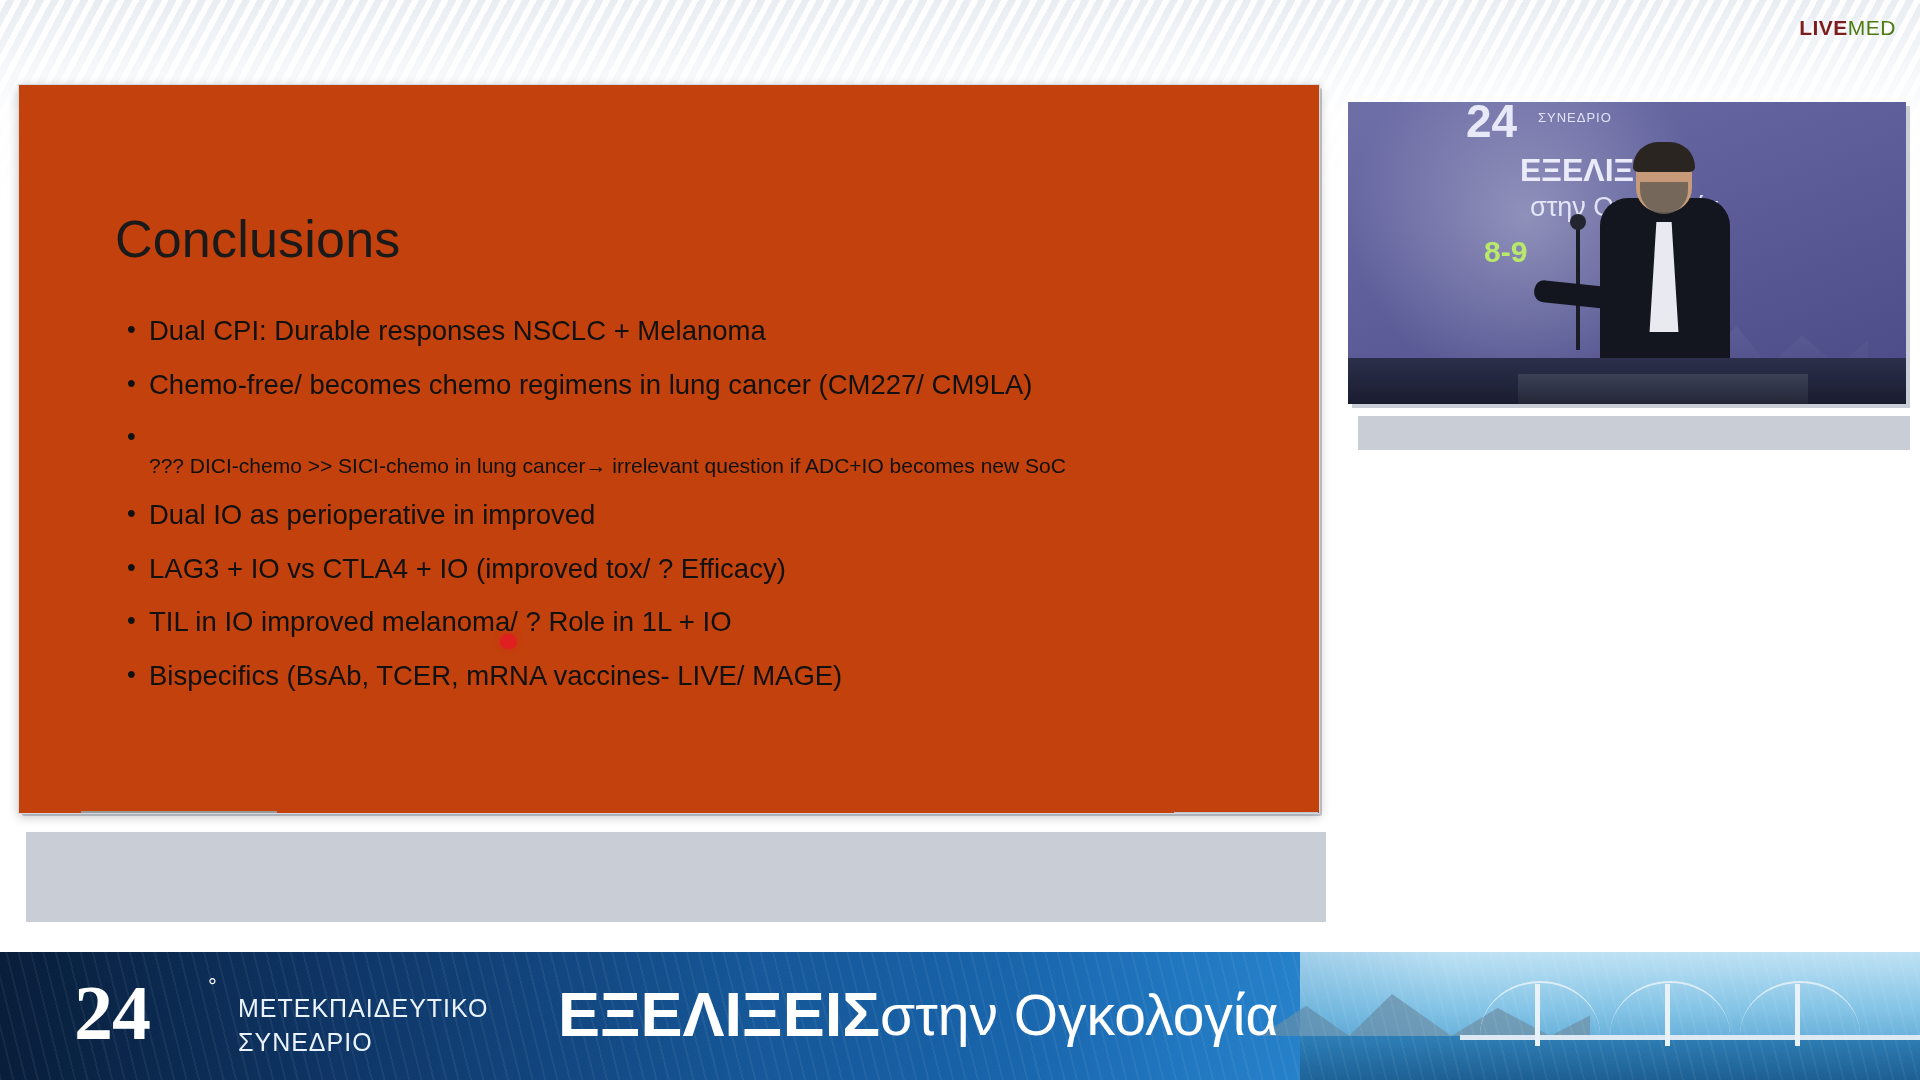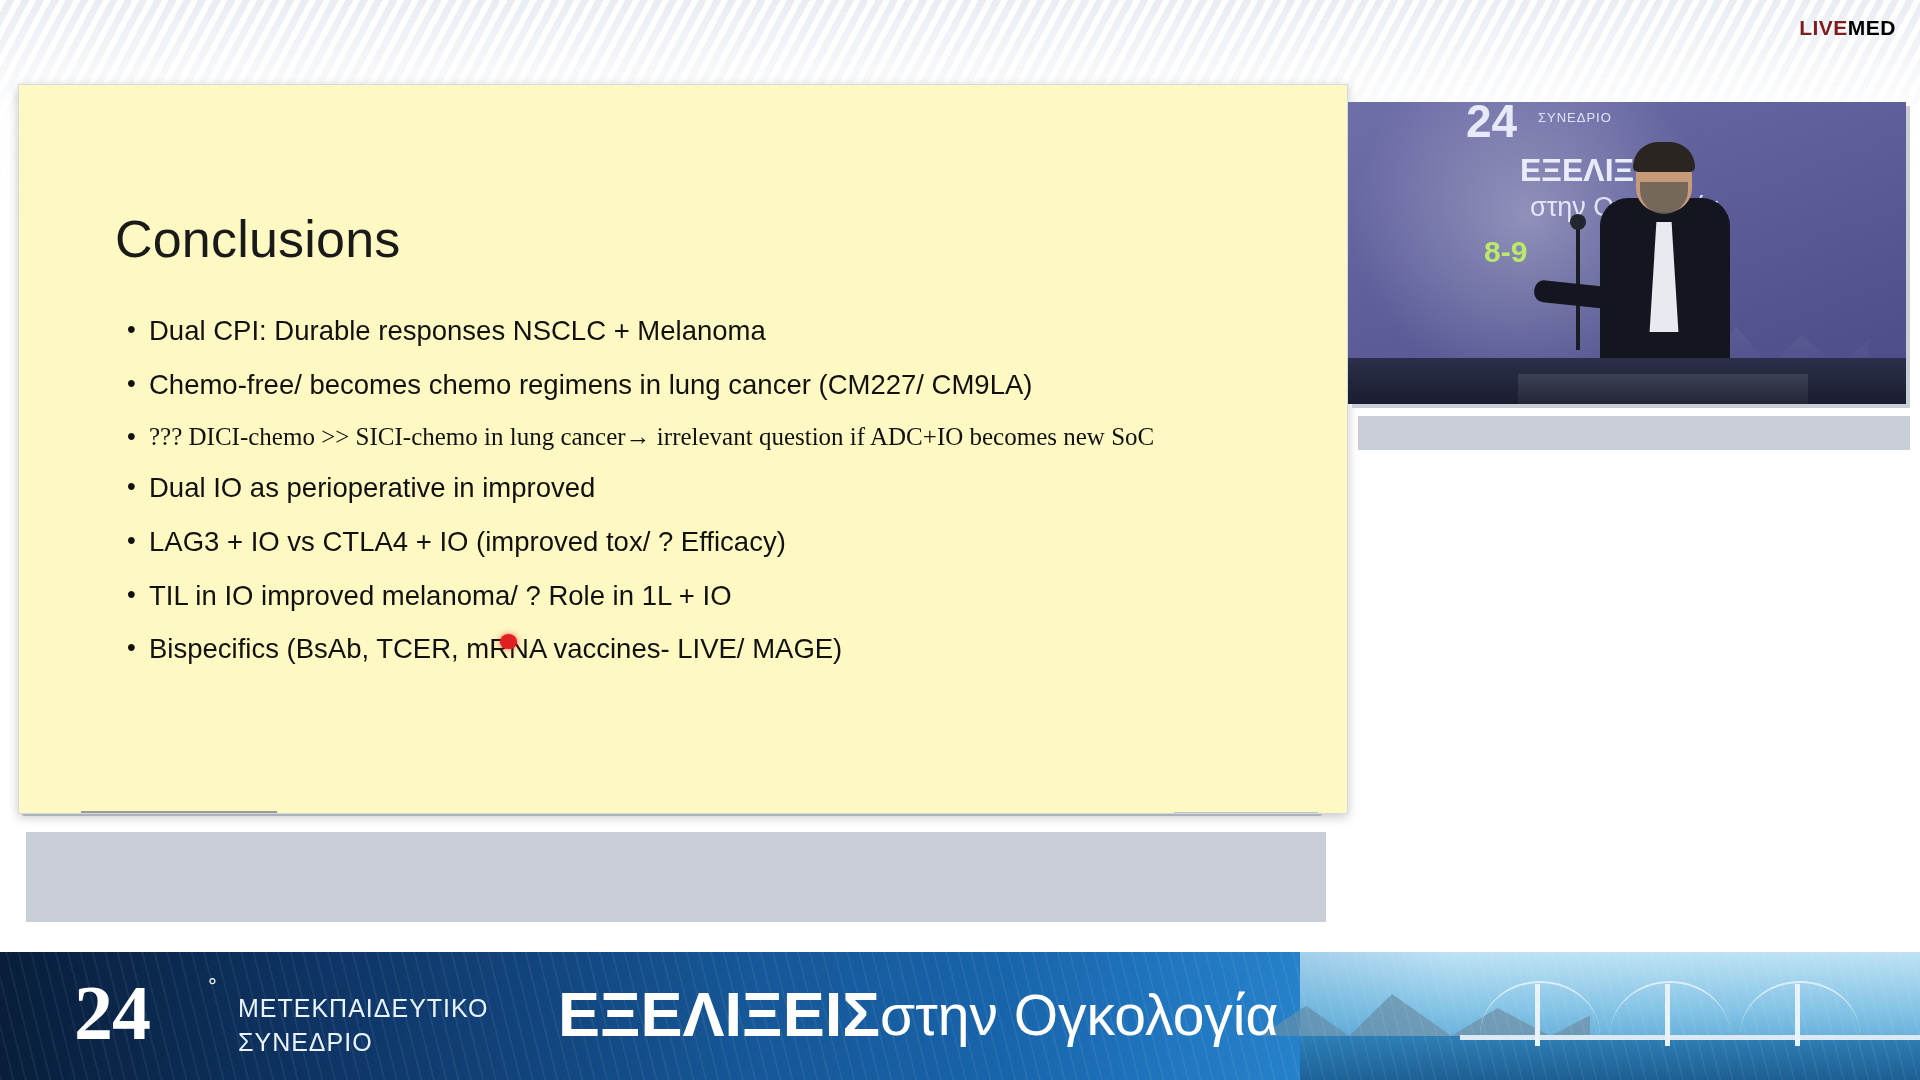--- a/index.html
+++ b/index.html
@@ -41,43 +41,42 @@
   .livemed {
     position: absolute;
     right: 24px;
     top: 16px;
     font-size: 21px;
     font-weight: bold;
     letter-spacing: 0.5px;
     z-index: 40;
   }
   .livemed .live { color: #7f1d1d; }
-  .livemed .med { color: #000000; font-weight: bold; }
+  .livemed .med { color: #4d7c0f; font-weight: normal; }
 
   
   .slide-shadow {
     position: absolute;
     left: 22px;
     top: 88px;
     width: 1300px;
     height: 728px;
     background: #c9ced6;
     border-radius: 2px;
   }
   .slide {
     position: absolute;
     left: 18px;
     top: 84px;
     width: 1300px;
     height: 728px;
-    background: #fef9c3;
+    background: #c2410c;
     border: 1px solid #d5dae1;
     box-shadow: 0 3px 10px rgba(0,0,0,0.22);
     overflow: hidden;
-    padding-left: 28px;
   }
 
   .slide-title {
     position: absolute;
     left: 96px;
     top: 124px;
     font-size: 52px;
     color: #1a1a1a;
     font-weight: 400;
     letter-spacing: 0.2px;
@@ -99,21 +98,21 @@
   }
   .bullet .dot {
     width: 22px;
     flex: 0 0 22px;
     font-size: 25px;
     line-height: 1.33;
     color: #111;
   }
   .bullet .btext { flex: 1 1 auto; }
 
-  .arrow-glyph { font-family: Liberation Serif, serif; font-size: 25px; }
+  .arrow-glyph { font-family: Liberation Sans, sans-serif; font-size: 21px; margin-top: 32px; }
 
   
   .laser {
     position: absolute;
     left: 481px;
     top: 549px;
     width: 17px;
     height: 15px;
     background: #e02020;
     border-radius: 50% 50% 45% 45%;

